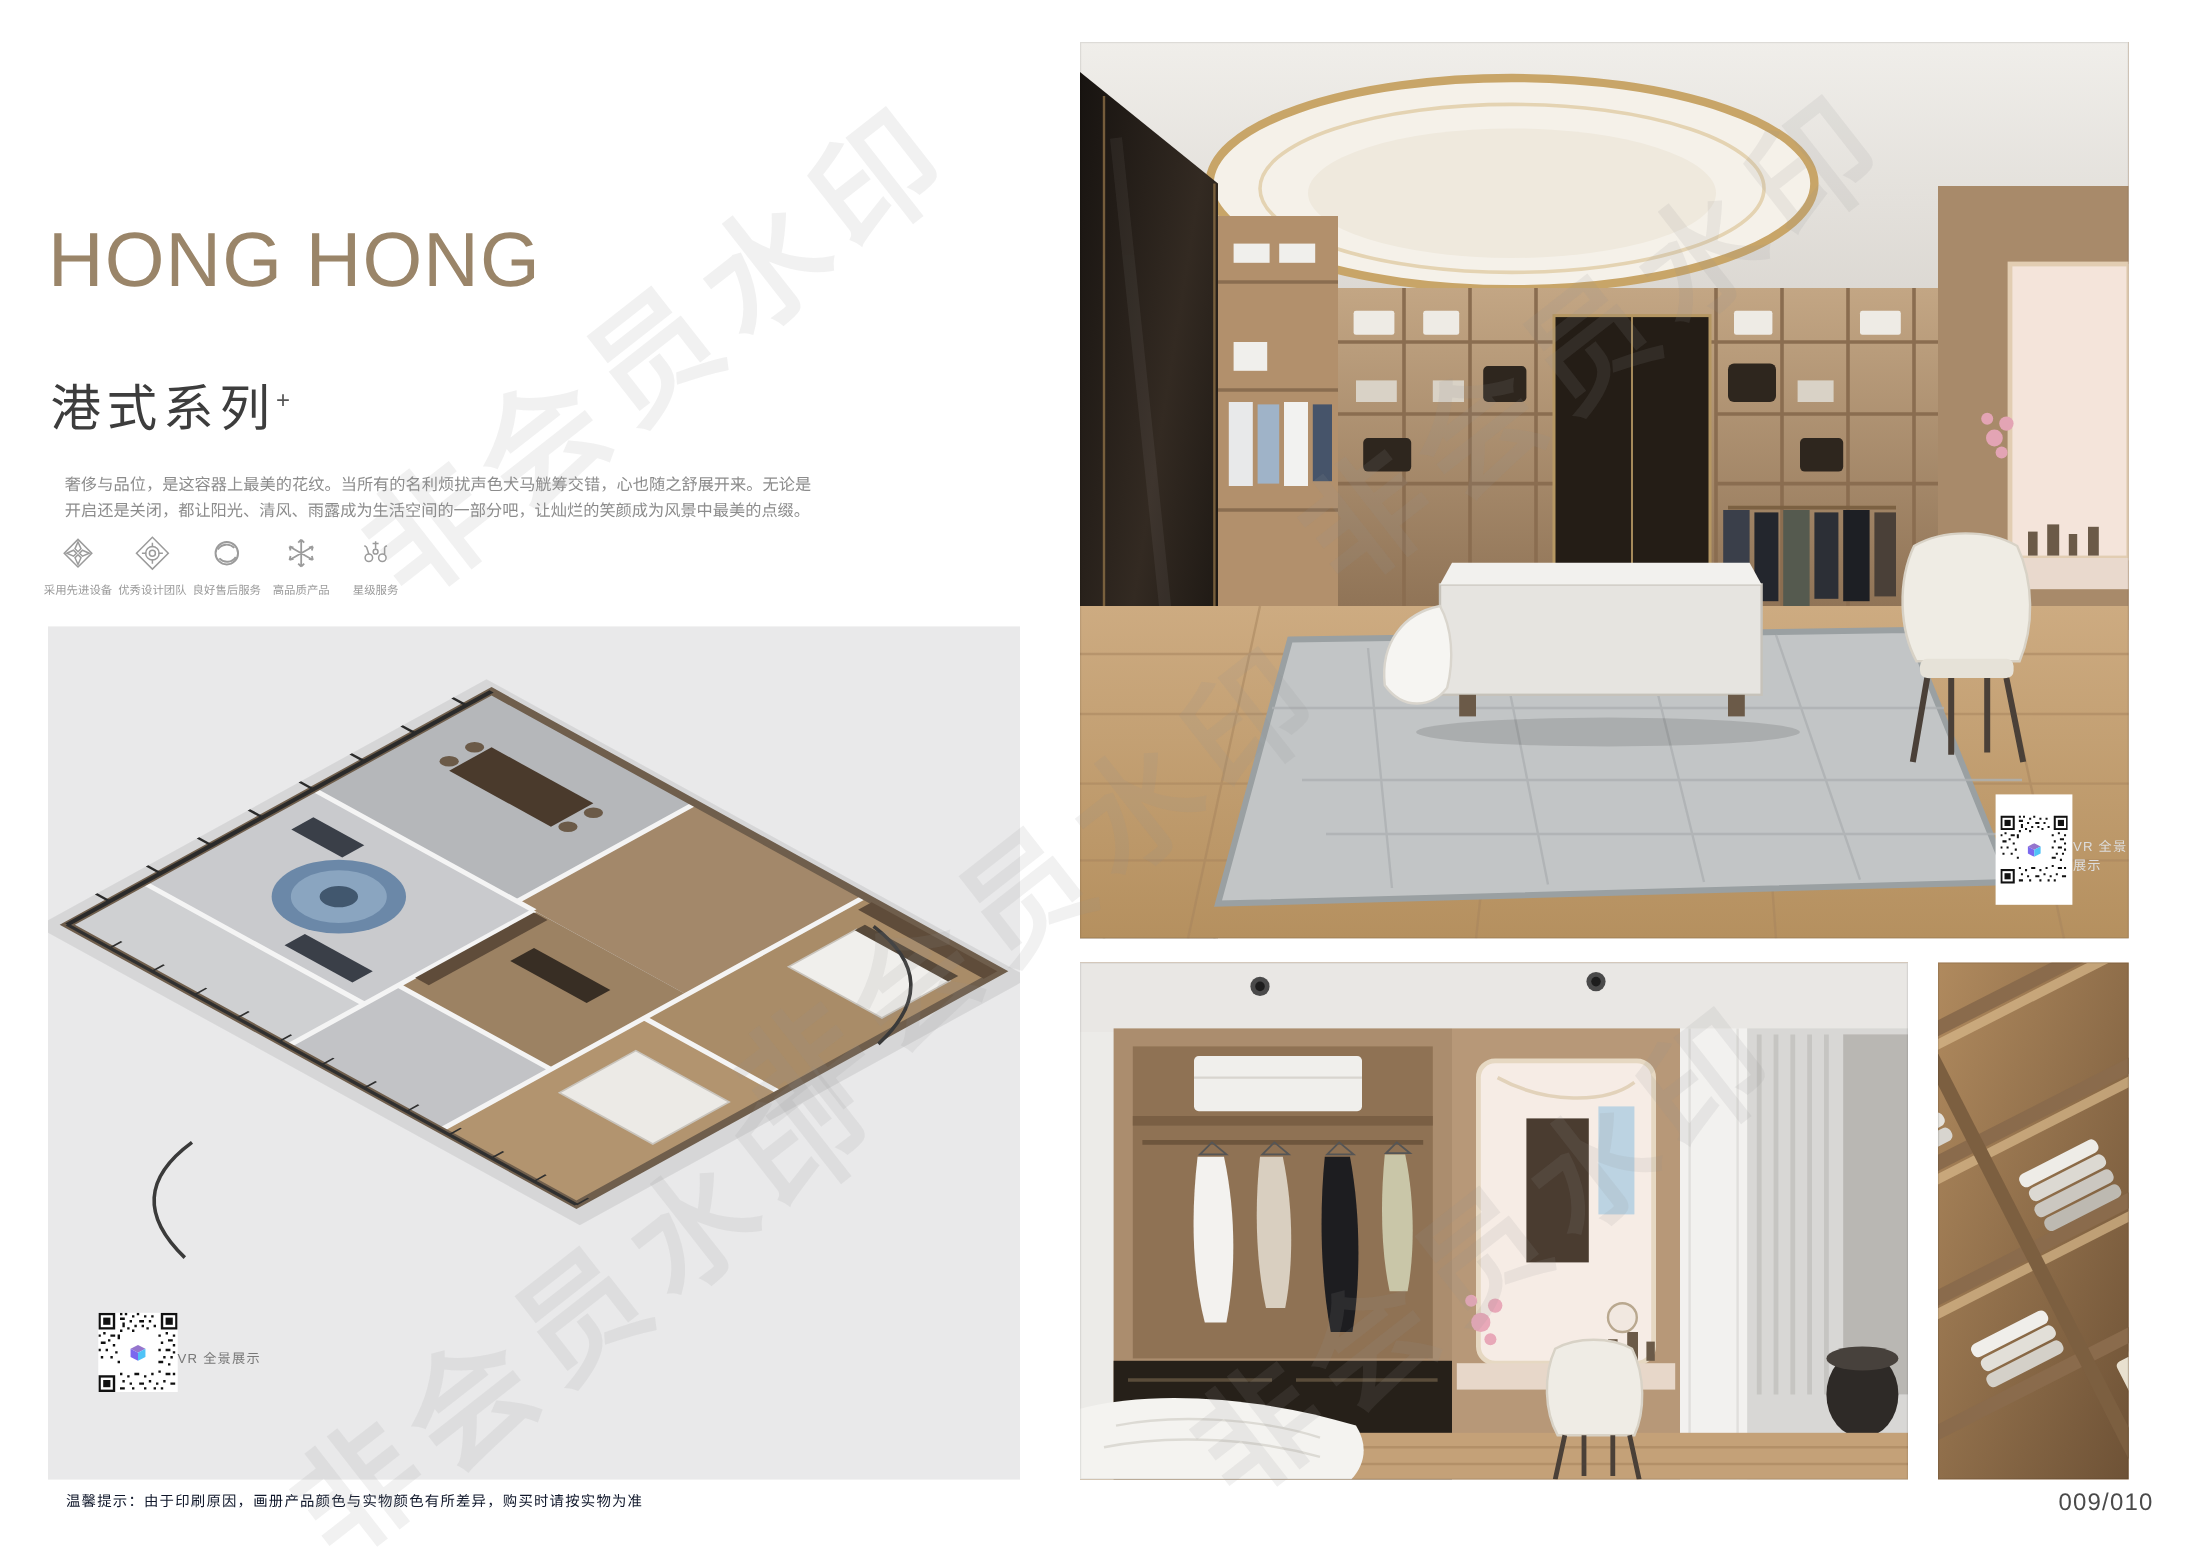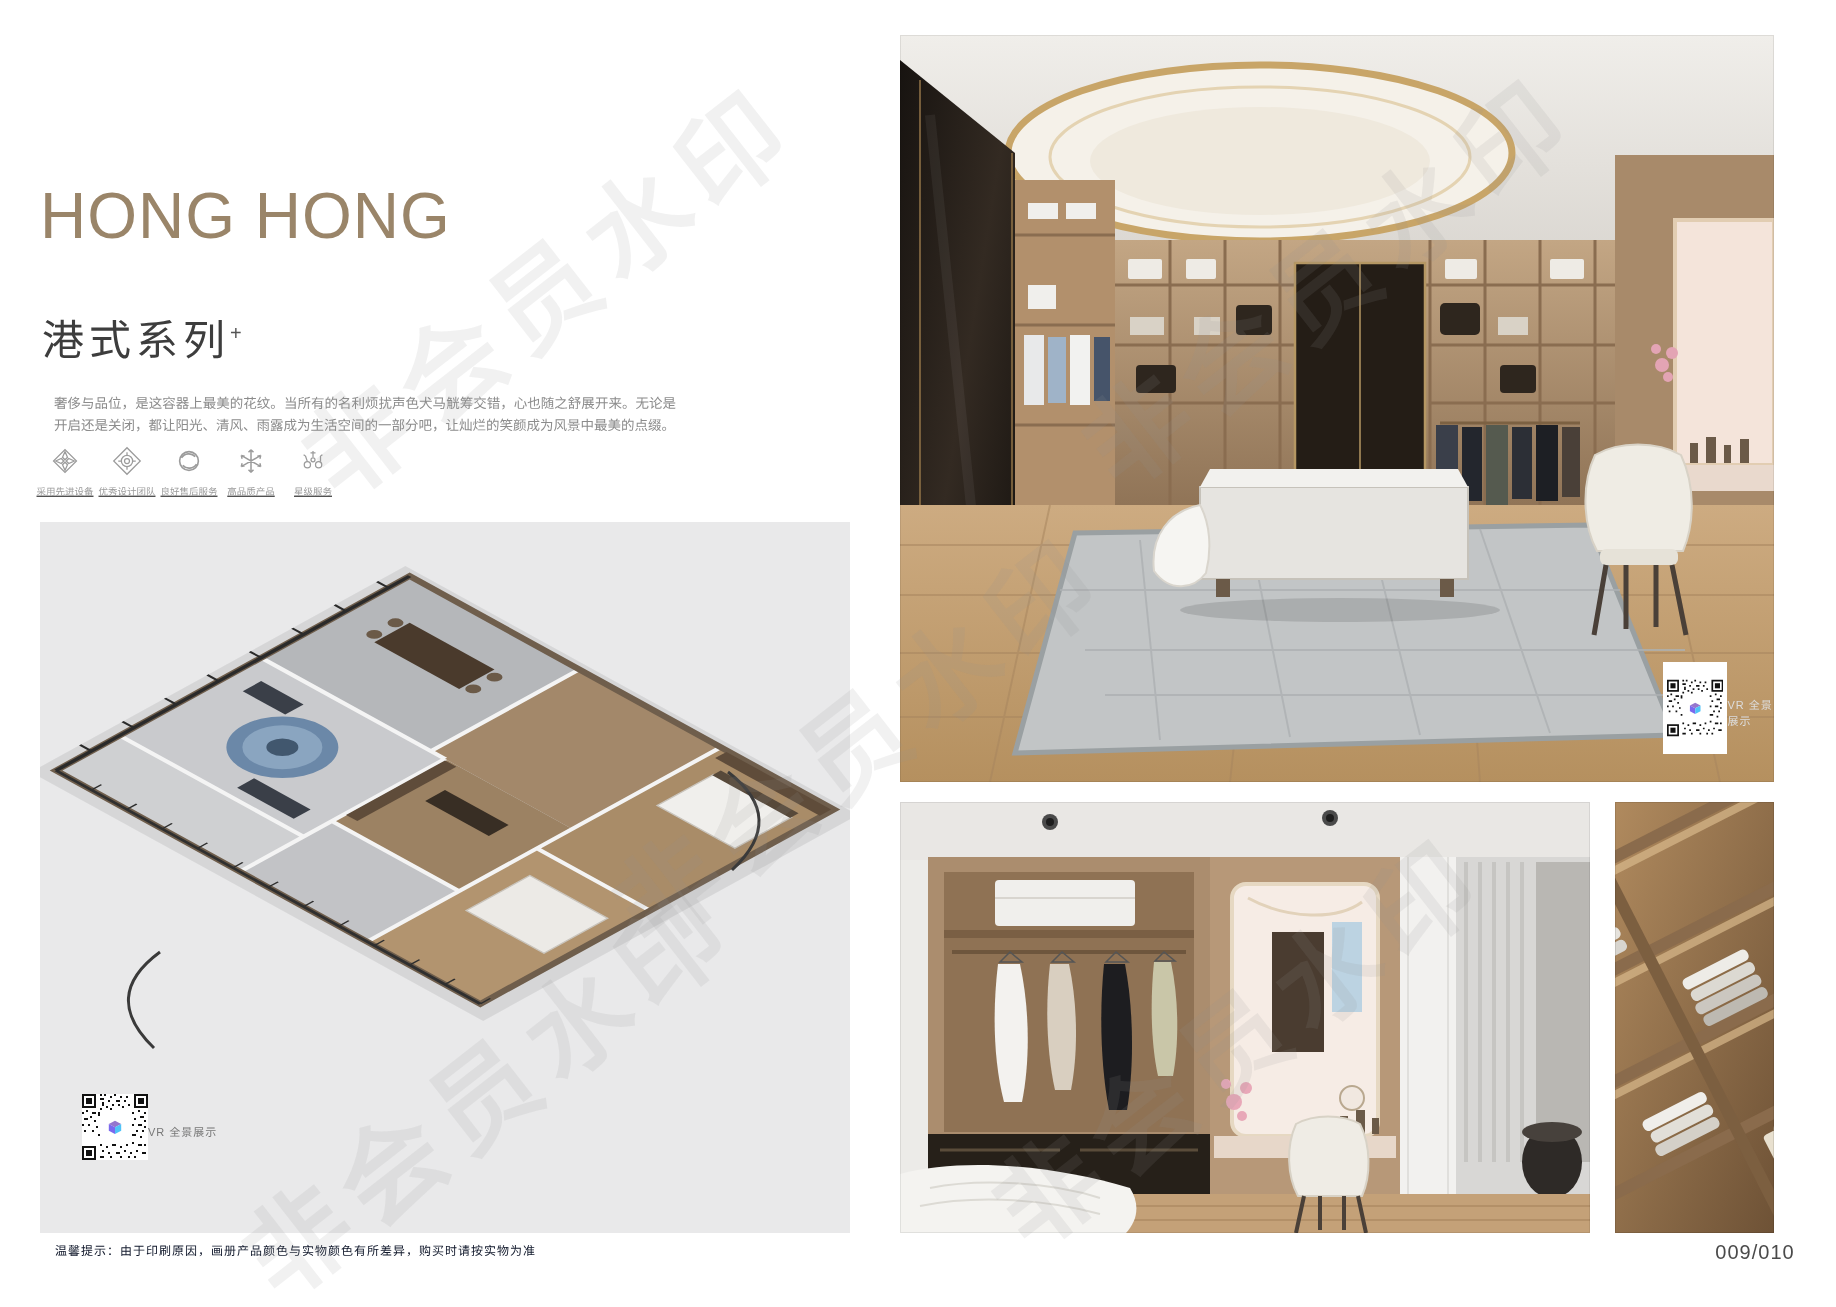--- a/index.html
+++ b/index.html
@@ -9,21 +9,21 @@
   .wm-layer{position:absolute;inset:0;pointer-events:none;z-index:9;}
   .wm{position:absolute;font-size:104px;letter-spacing:14px;color:rgba(150,150,150,0.13);
       transform:rotate(-38deg);white-space:nowrap;font-weight:bold;}
   
   .title{position:absolute;left:40px;top:142px;color:#9a8569;font-weight:300;
          font-size:64px;line-height:62px;letter-spacing:1px;}
   .subtitle{position:absolute;left:42px;top:306px;color:#3d3d3d;font-size:42px;letter-spacing:5px;}
   .subtitle sup{font-size:20px;color:#555;letter-spacing:0;}
   .desc{position:absolute;left:42px;top:381px;width:622px;font-size:13.5px;line-height:22px;
         color:#8c8c8c;text-align:justify;margin:12px;}
-  .features{position:absolute;left:34px;top:446px;display:flex;text-decoration:underline;}
+  .features{position:absolute;left:34px;top:446px;display:flex;}
   .feature{width:62px;display:flex;flex-direction:column;align-items:center;}
   .feature svg{width:30px;height:30px;}
   .feature .flabel{margin-top:7px;font-size:10px;color:#9b9b9b;white-space:nowrap;transform:scale(.95);}
   .panel{position:absolute;left:40px;top:522px;width:810px;height:711px;background:#e9e9ea;}
   .panel svg.fp{position:absolute;inset:0;}
   
   .qr-block{position:absolute;display:flex;flex-direction:row;align-items:center;}
   .qr-block svg{background:#fff;display:block;}
   .qr-label{margin-top:8px;font-size:11px;letter-spacing:1px;}
   .qr-dark .qr-label{color:#777;}

